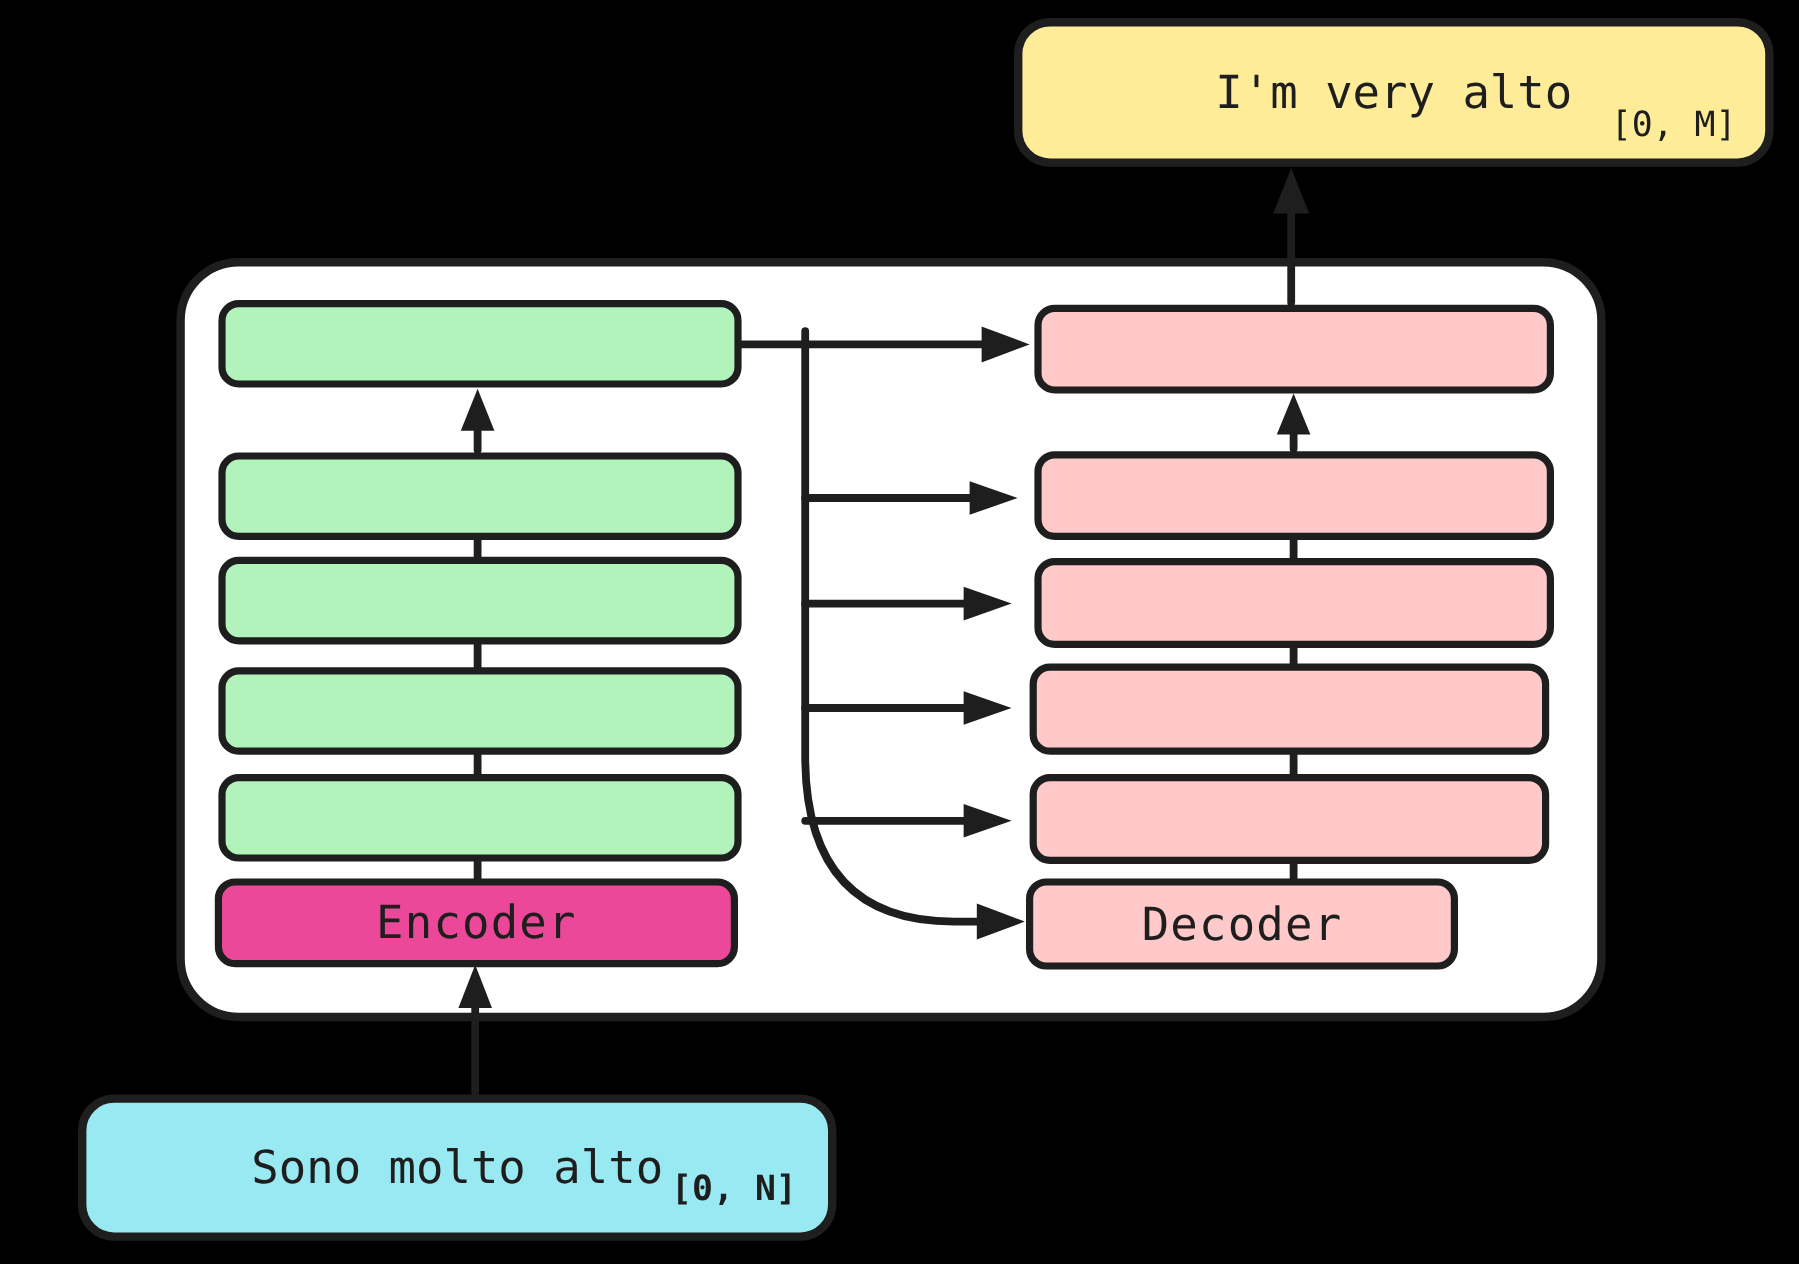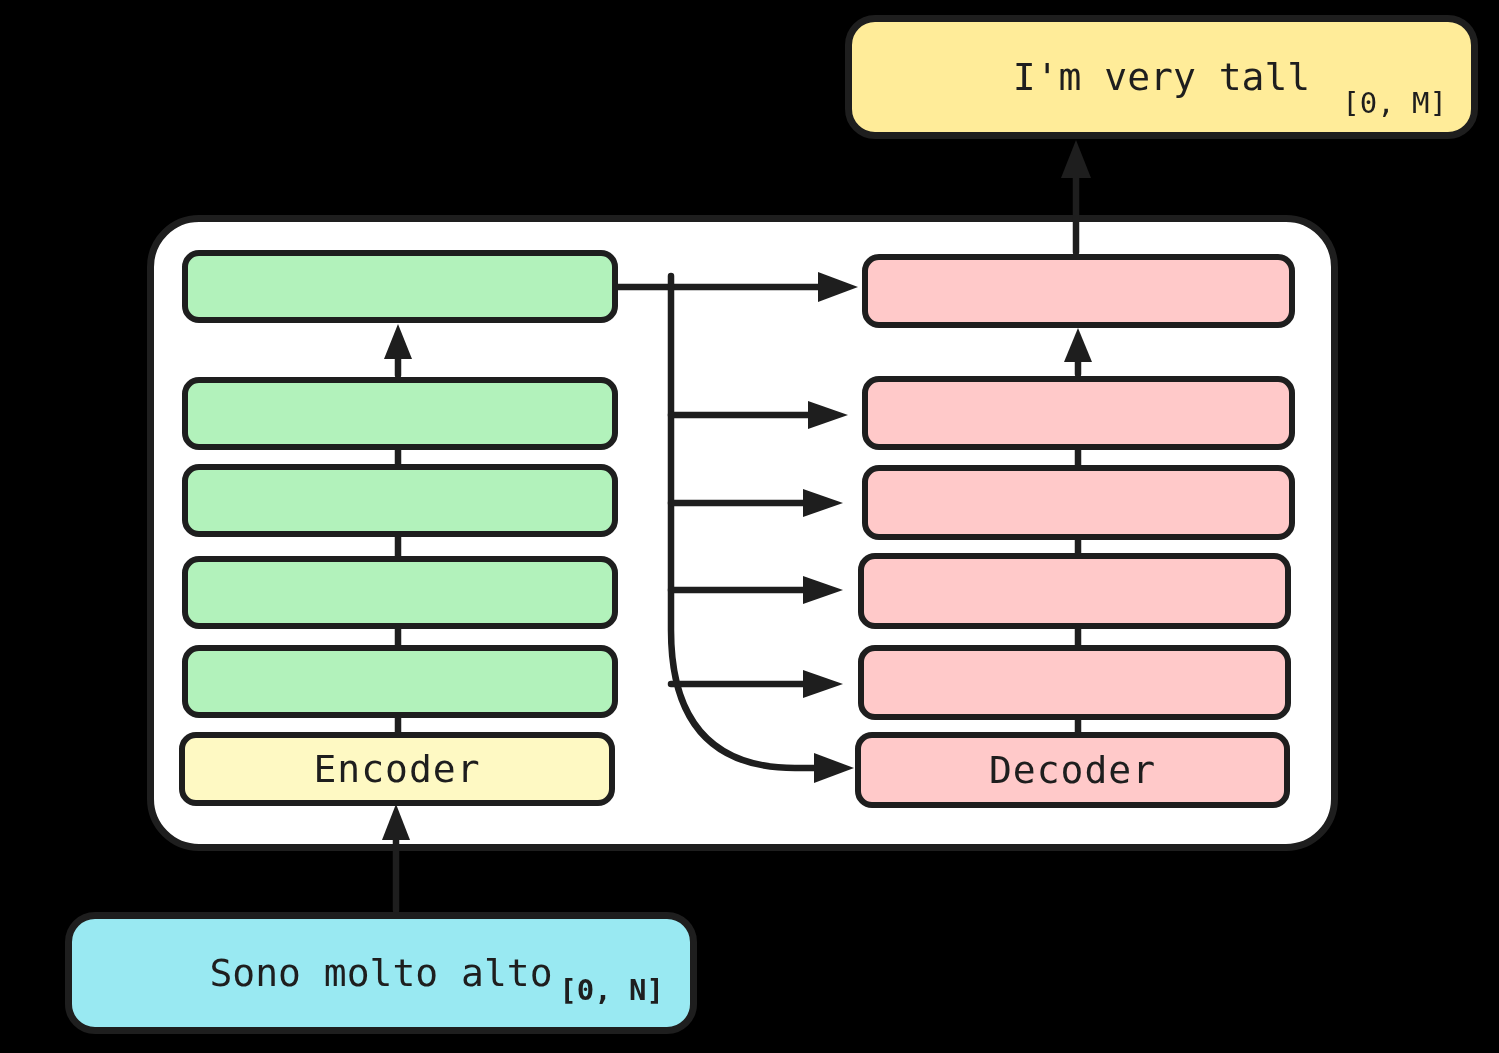--- a/index.html
+++ b/index.html
@@ -128,35 +128,35 @@
       <path class="line" d="M671 684 H807"></path>
       <polygon class="head" points="843,684 803,670 803,698"></polygon>
     </g>
   </svg>
 
   <div class="block" style="left: 182px; top: 250px; width: 436px; height: 73px; background: rgb(178, 242, 187);"></div>
   <div class="block" style="left: 182px; top: 377px; width: 436px; height: 73px; background: rgb(178, 242, 187);"></div>
   <div class="block" style="left: 182px; top: 464px; width: 436px; height: 73px; background: rgb(178, 242, 187);"></div>
   <div class="block" style="left: 182px; top: 556px; width: 436px; height: 73px; background: rgb(178, 242, 187);"></div>
   <div class="block" style="left: 182px; top: 645px; width: 436px; height: 73px; background: rgb(178, 242, 187);"></div>
-  <div class="block" style="left: 179px; top: 732px; width: 436px; height: 74px; background: #fef9c3;">
+  <div class="block" style="left: 179px; top: 732px; width: 436px; height: 74px; background: #ec4899;">
     <span class="layer-label">Encoder</span>
   </div>
 
   <div class="block" style="left: 862px; top: 254px; width: 433px; height: 74px; background: rgb(255, 201, 201);"></div>
   <div class="block" style="left: 862px; top: 376px; width: 433px; height: 74px; background: rgb(255, 201, 201);"></div>
   <div class="block" style="left: 862px; top: 465px; width: 433px; height: 75px; background: rgb(255, 201, 201);"></div>
   <div class="block" style="left: 858px; top: 553px; width: 433px; height: 76px; background: rgb(255, 201, 201);"></div>
   <div class="block" style="left: 858px; top: 645px; width: 433px; height: 75px; background: rgb(255, 201, 201);"></div>
-  <div class="block" style="left: 855px; top: 732px; width: 435px; height: 76px; background: rgb(255, 201, 201);">
+  <div class="block" style="left: 855px; top: 732px; width: 360px; height: 76px; background: rgb(255, 201, 201);">
     <span class="layer-label">Decoder</span>
   </div>
 
   <div class="io-box" style="left: 845px; top: 15px; width: 633px; height: 124px; background: rgb(255, 236, 153);">
-    <span class="io-label">I'm very tall</span>
+    <span class="io-label">I'm very alto</span>
     <span class="io-range out-range">[0, M]</span>
   </div>
 
   <div class="io-box" style="left: 25px; top: 912px; width: 632px; height: 122px; background: rgb(153, 233, 242); margin-left: 40px;">
     <span class="io-label">Sono molto alto</span>
     <span class="io-range in-range">[0, N]</span>
   </div>
 
 </div>
 

